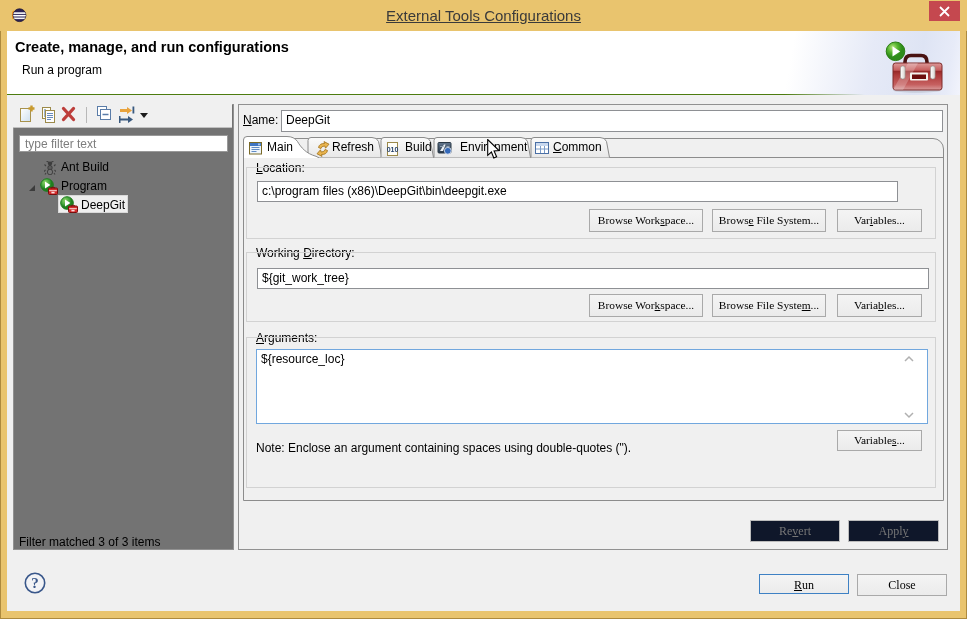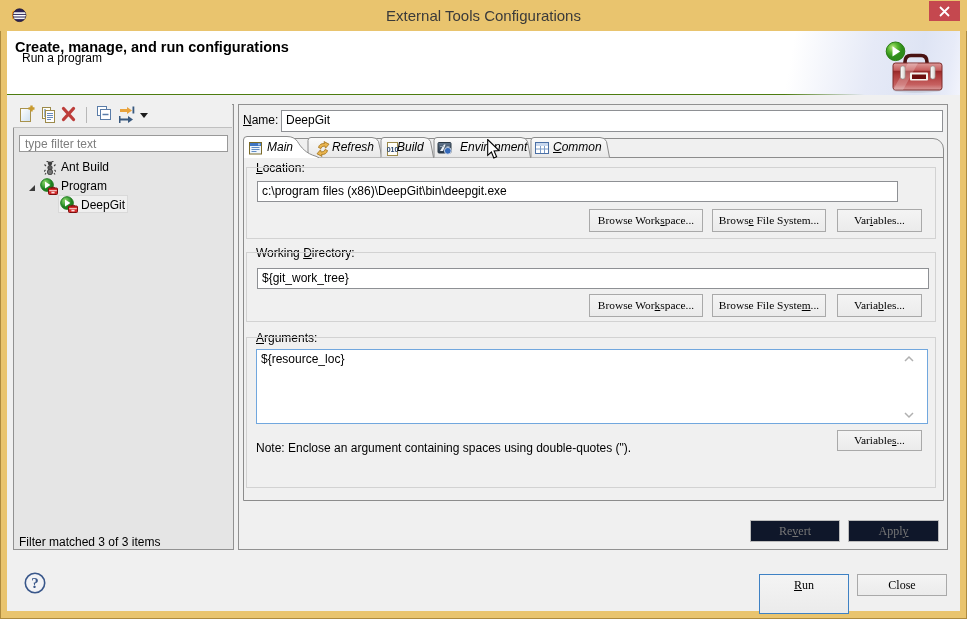--- a/index.html
+++ b/index.html
@@ -1,47 +1,47 @@
 <!DOCTYPE html>
 <html><head>
 <meta charset="utf-8">
 <style>
 * { margin:0; padding:0; box-sizing:border-box; }
 html,body { width:967px; height:619px; overflow:hidden; }
 body { font-family:"Liberation Sans", sans-serif; font-size:12px; color:#000; position:relative; background:#e9c46e; }
 .abs { position:absolute; }
 #frame { position:absolute; left:0; top:0; width:967px; height:619px; background:#e9c46e; box-shadow:inset 0 0 0 1px #ad8a3e; }
 #titlebar { position:absolute; left:0; top:0; width:967px; height:31px; background:#e9c46e; }
-#title { position:absolute; left:0; top:7px; width:967px; text-align:center; font-size:15px; color:#3a3a3a; }
+#title { position:absolute; left:0; top:7px; width:967px; text-align:center; font-size:15px; color:#3a3a3a;text-decoration:underline; }
 #closebtn { position:absolute; left:929px; top:1px; width:31px; height:20px; background:#c5484f; }
 #closebtn svg { position:absolute; left:10px; top:5px; }
 #client { position:absolute; left:7px; top:31px; width:953px; height:580px; background:#f0f0f0; }
 #header { position:absolute; left:7px; top:31px; width:953px; height:64px; background:#ffffff; border-bottom:1px solid #4d7c0f; }
 #hgrad { position:absolute; right:0; top:0; width:240px; height:64px;
   background:linear-gradient(100deg, rgba(230,234,247,0) 30%, #e6eaf7 62%, #dee4f4 82%, #e7ebf8 94%, #f2f4fc 100%); }
 #htitle { position:absolute; left:8px; top:8px; font-weight:bold; font-size:14.5px; color:#000; }
-#hmsg { position:absolute; left:15px; top:20px; font-size:12px; color:#000; }
-
-#lpanel { position:absolute; left:13px; top:104px; width:221px; height:446px; background:#e5e5e5; outline:1px solid #919191; outline-offset:-1px; }
+#hmsg { position:absolute; left:15px; top:32px; font-size:12px; color:#000; }
+
+#lpanel { position:absolute; left:13px; top:104px; width:221px; height:446px; background:#737373; outline:1px solid #919191; outline-offset:-1px; }
 #ltoolbar { position:absolute; left:0; top:0; width:219px; height:24px; background:#f0f0f0; border-bottom:1px solid #c0c0c0; }
 #lfilter { position:absolute; left:6px; top:31px; width:209px; height:17px; background:#fff; border:1px solid #999; color:#7d7d7d; line-height:16px; padding-left:5px; }
 .trow { position:absolute; height:18px; line-height:18px; white-space:nowrap; }
 #seldg { position:absolute; left:45px; top:91px; width:70px; height:18px; background:#efefef; border:1px solid #d9d9d9; }
 #lstatus { position:absolute; left:6px; top:429px; }
 
 #rpanel { position:absolute; left:238px; top:104px; width:710px; height:446px; background:#f0f0f0; outline:1px solid #919191; outline-offset:-1px; }
 #rpanel .lbl { position:absolute; background:#f0f0f0; padding:0 3px; white-space:nowrap; }
 .tbox { position:absolute; background:#fff; border:1px solid #8e9094; line-height:19px; padding-left:4px; white-space:nowrap; overflow:hidden; }
 .grp { position:absolute; border:1px solid #d2d2d2; }
 #folder { position:absolute; left:5px; top:34px; width:701px; height:363px; border:1px solid #8c8c8c; border-radius:2px 11px 0 0; }
 .btn { position:absolute; border:1px solid #a9a9a9; background:linear-gradient(180deg,#f4f4f4,#ebebeb); text-align:center; line-height:20px; height:23px; color:#000; white-space:nowrap; overflow:hidden;font-family:Liberation Serif, serif; }
 .btn.b3 { font-size:11.4px; }
 .btn.dis { color:#767676; background:#0f172a; border-color:#bcbcbc; }
 u { text-decoration:underline; }
-.tabtxt { position:absolute; line-height:15px; white-space:nowrap;font-style:italic; }
+.tabtxt { position:absolute; line-height:15px; white-space:nowrap; }
 </style>
 </head>
 <body>
 <div id="frame"></div>
 <div id="client"></div>
 <div id="titlebar">
   <div id="title">External Tools Configurations</div>
   <svg class="abs" style="left:12px;top:8px" width="15" height="15" viewBox="0 0 15 15">
     <defs>
         <clipPath id="ec">
@@ -254,21 +254,21 @@
   </svg>
   <svg style="position:absolute;left:296px;top:36px" width="16" height="16" viewBox="0 0 16 16">
     <rect x="1.5" y="2.5" width="13" height="11" fill="#fff" stroke="#4a6fa5"></rect>
     <rect x="2" y="3" width="12" height="3" fill="#c7d7ee"></rect>
     <g stroke="#7c9cc8">
         <path d="M2 9 h12 M6.5 6 v7 M10.5 6 v7"></path>
       </g>
   </svg>
   <div class="tabtxt" style="left:29px;top:36px">Main</div>
   <div class="tabtxt" style="left:94px;top:36px">Refresh</div>
-  <div class="tabtxt" style="left:159px;top:36px">Build</div>
+  <div class="tabtxt" style="left:167px;top:36px">Build</div>
   <div class="tabtxt" style="left:222px;top:36px">Environment</div>
   <div class="tabtxt" style="left:315px;top:36px"><u>C</u>ommon</div>
   <div class="lbl" style="left:15px;top:57px"><u>L</u>ocation:</div>
   <div class="grp" style="left:8px;top:63px;width:690px;height:72px"></div>
   <div class="tbox" style="left:19px;top:77px;width:641px;height:21px">c:\program files (x86)\DeepGit\bin\deepgit.exe</div>
   <div class="btn b3" style="left:351px;top:105px;width:114px">Browse Work<u>s</u>pace...</div>
   <div class="btn b3" style="left:474px;top:105px;width:114px">Brows<u>e</u> File System...</div>
   <div class="btn b3" style="left:599px;top:105px;width:85px">Var<u>i</u>ables...</div>
   <div class="lbl" style="left:15px;top:142px">Working <u>D</u>irectory:</div>
   <div class="grp" style="left:8px;top:148px;width:690px;height:70px"></div>
@@ -286,18 +286,18 @@
   <div class="btn b3" style="left:599px;top:326px;width:85px;height:21px;line-height:18px">Variable<u>s</u>...</div>
   <div class="lbl" style="left:18px;top:337px;padding:0">Note: Enclose an argument containing spaces using double-quotes (").</div>
   <div class="btn dis" style="left:512px;top:416px;width:90px;height:22px">Re<u>v</u>ert</div>
   <div class="btn dis" style="left:610px;top:416px;width:91px;height:22px">Appl<u>y</u></div>
 </div>
 
 <svg class="abs" style="left:24px;top:572px" width="22" height="22" viewBox="0 0 22 22">
   <circle cx="11" cy="11" r="9.7" fill="#f2f3f6" stroke="#39578a" stroke-width="1.6"></circle>
   <text x="11" y="16" text-anchor="middle" font-family="Liberation Serif" font-size="15" font-weight="bold" fill="#39578a">?</text>
 </svg>
-<div class="btn" style="left:759px;top:574px;width:90px;height:40px;border:1px solid #3e81c4;line-height:20px"><u>R</u>un</div>
+<div class="btn" style="left:759px;top:574px;width:90px;height:20px;border:1px solid #3e81c4;line-height:20px"><u>R</u>un</div>
 <div class="btn" style="left:857px;top:574px;width:90px;height:22px;line-height:20px">Close</div>
 
 <svg class="abs" style="left:487px;top:139px" width="15" height="22" viewBox="0 0 15 22">
   <path d="M0.7 0.5 L0.7 16.3 L4.4 13 L6.8 18.9 L9.6 17.7 L7.1 11.9 L12 11.6 Z" fill="#fff" stroke="#000" stroke-width="1.1"></path>
 </svg>
 
 </body></html>

